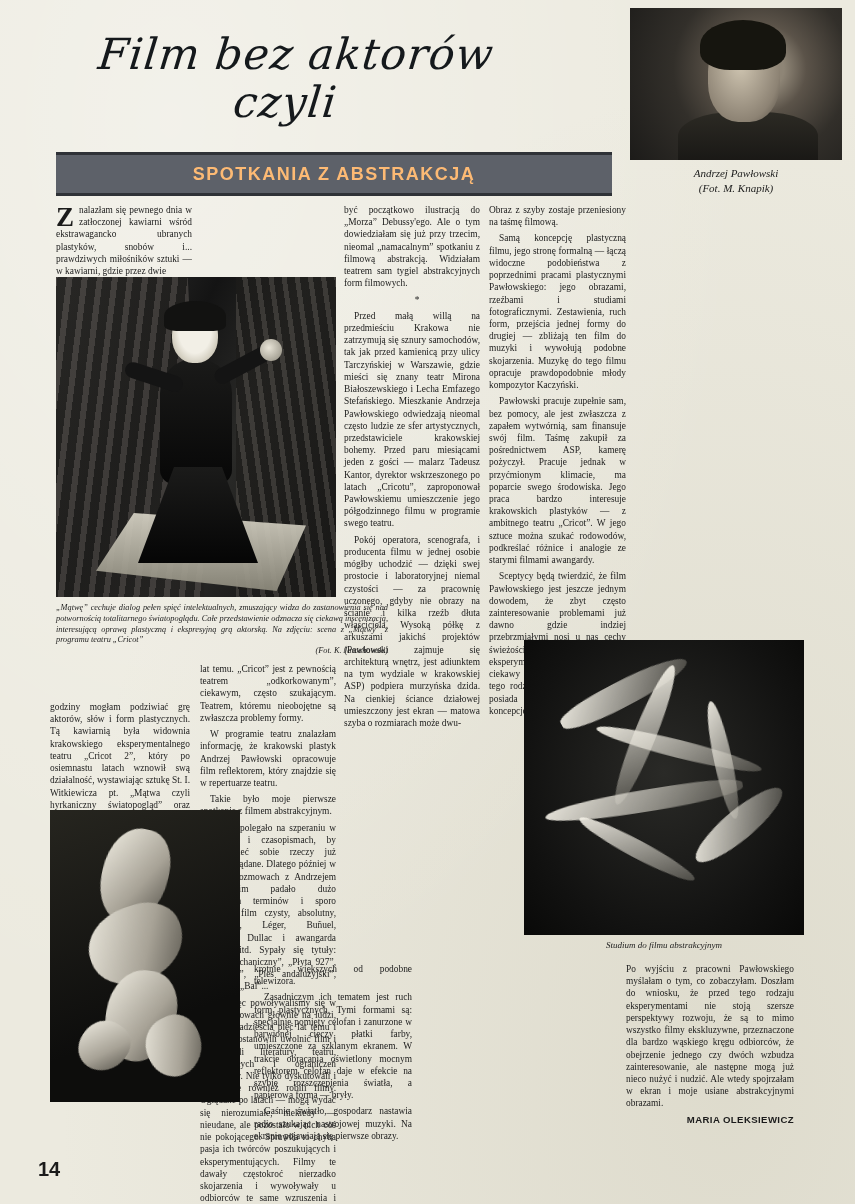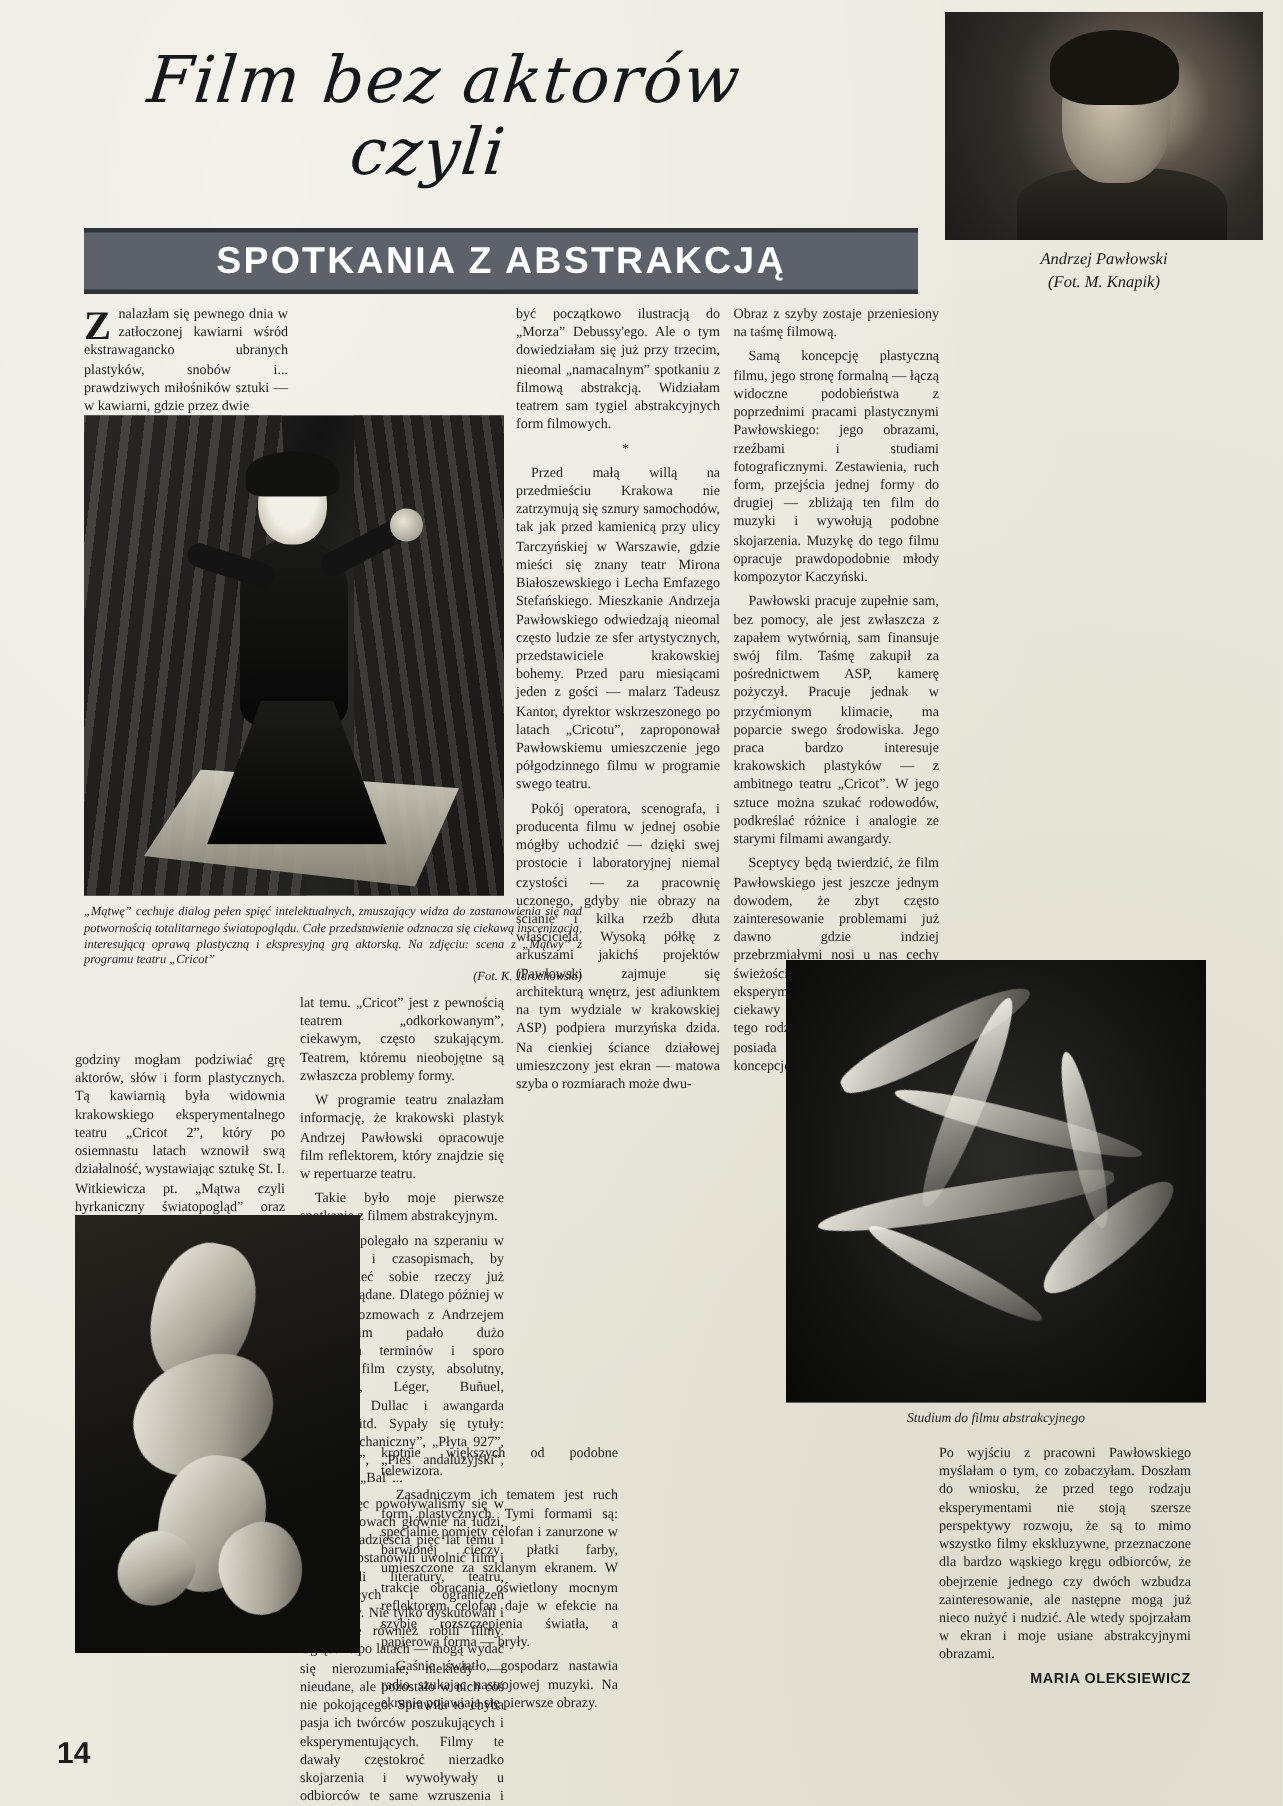--- a/index.html
+++ b/index.html
@@ -98,24 +98,24 @@
     background: #5d6169;
     border-top: 3px solid #2f3237;
     border-bottom: 3px solid #2f3237;
   }
   .headline-band .txt {
     position: absolute;
     inset: 0;
     display: flex;
     align-items: center;
     justify-content: center;
-    color: #ffffff;
+    color: #fdba74;
     font-family: "Liberation Sans", sans-serif;
     font-weight: bold;
-    font-size: 25px;
+    font-size: 18px;
     letter-spacing: 1.5px;
   }
 
   
   .col {
     position: absolute;
     font-size: 9.4px;
     line-height: 1.30;
     text-align: justify;
     hyphens: auto;
@@ -379,21 +379,21 @@
   <div class="photo2">
     <div class="bg"></div>
     <div class="s s1"></div>
     <div class="s s4"></div>
     <div class="s s2"></div>
     <div class="s s7"></div>
     <div class="s s3"></div>
     <div class="s s5"></div>
     <div class="s s6"></div>
   </div>
-  <div class="cap2">Studium do filmu abstrakcyjnego</div>
+  <div class="cap2">Studium do filmu abstrakcyjnym</div>
 
   <div class="photo3">
     <div class="bg"></div>
     <div class="f f1"></div>
     <div class="f f2"></div>
     <div class="f f3"></div>
     <div class="f f4"></div>
     <div class="f f5"></div>
   </div>
 

